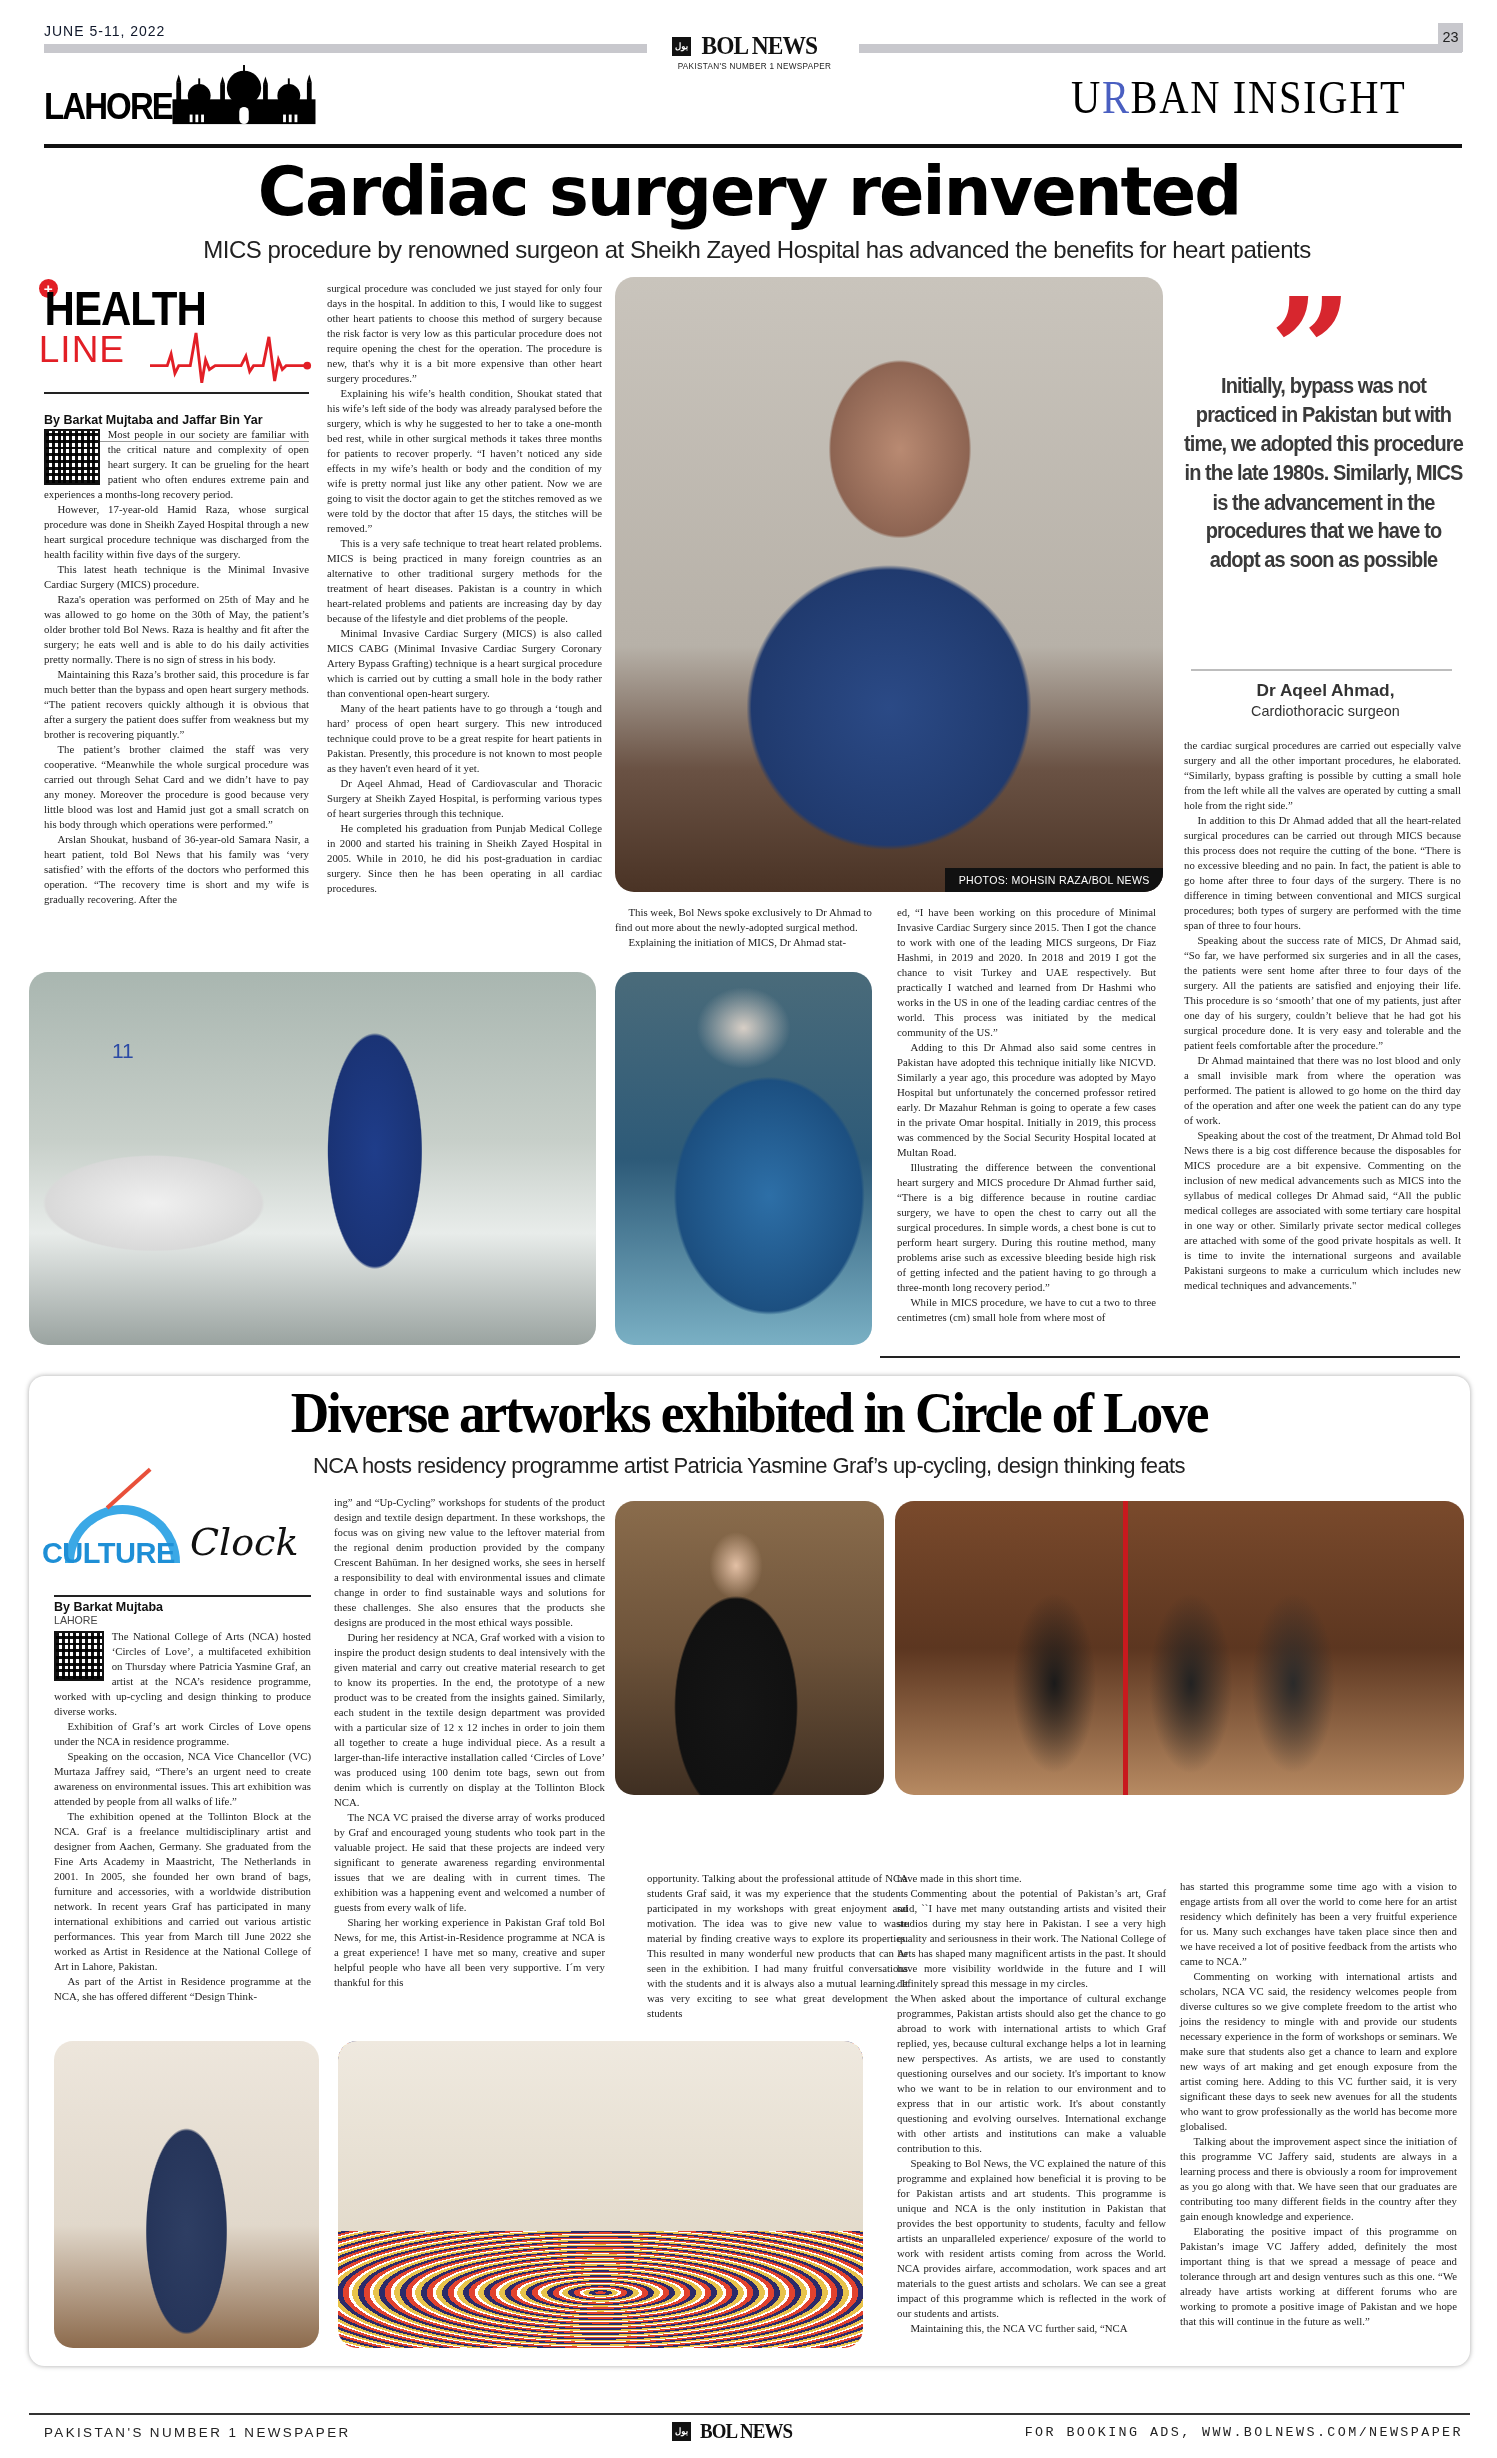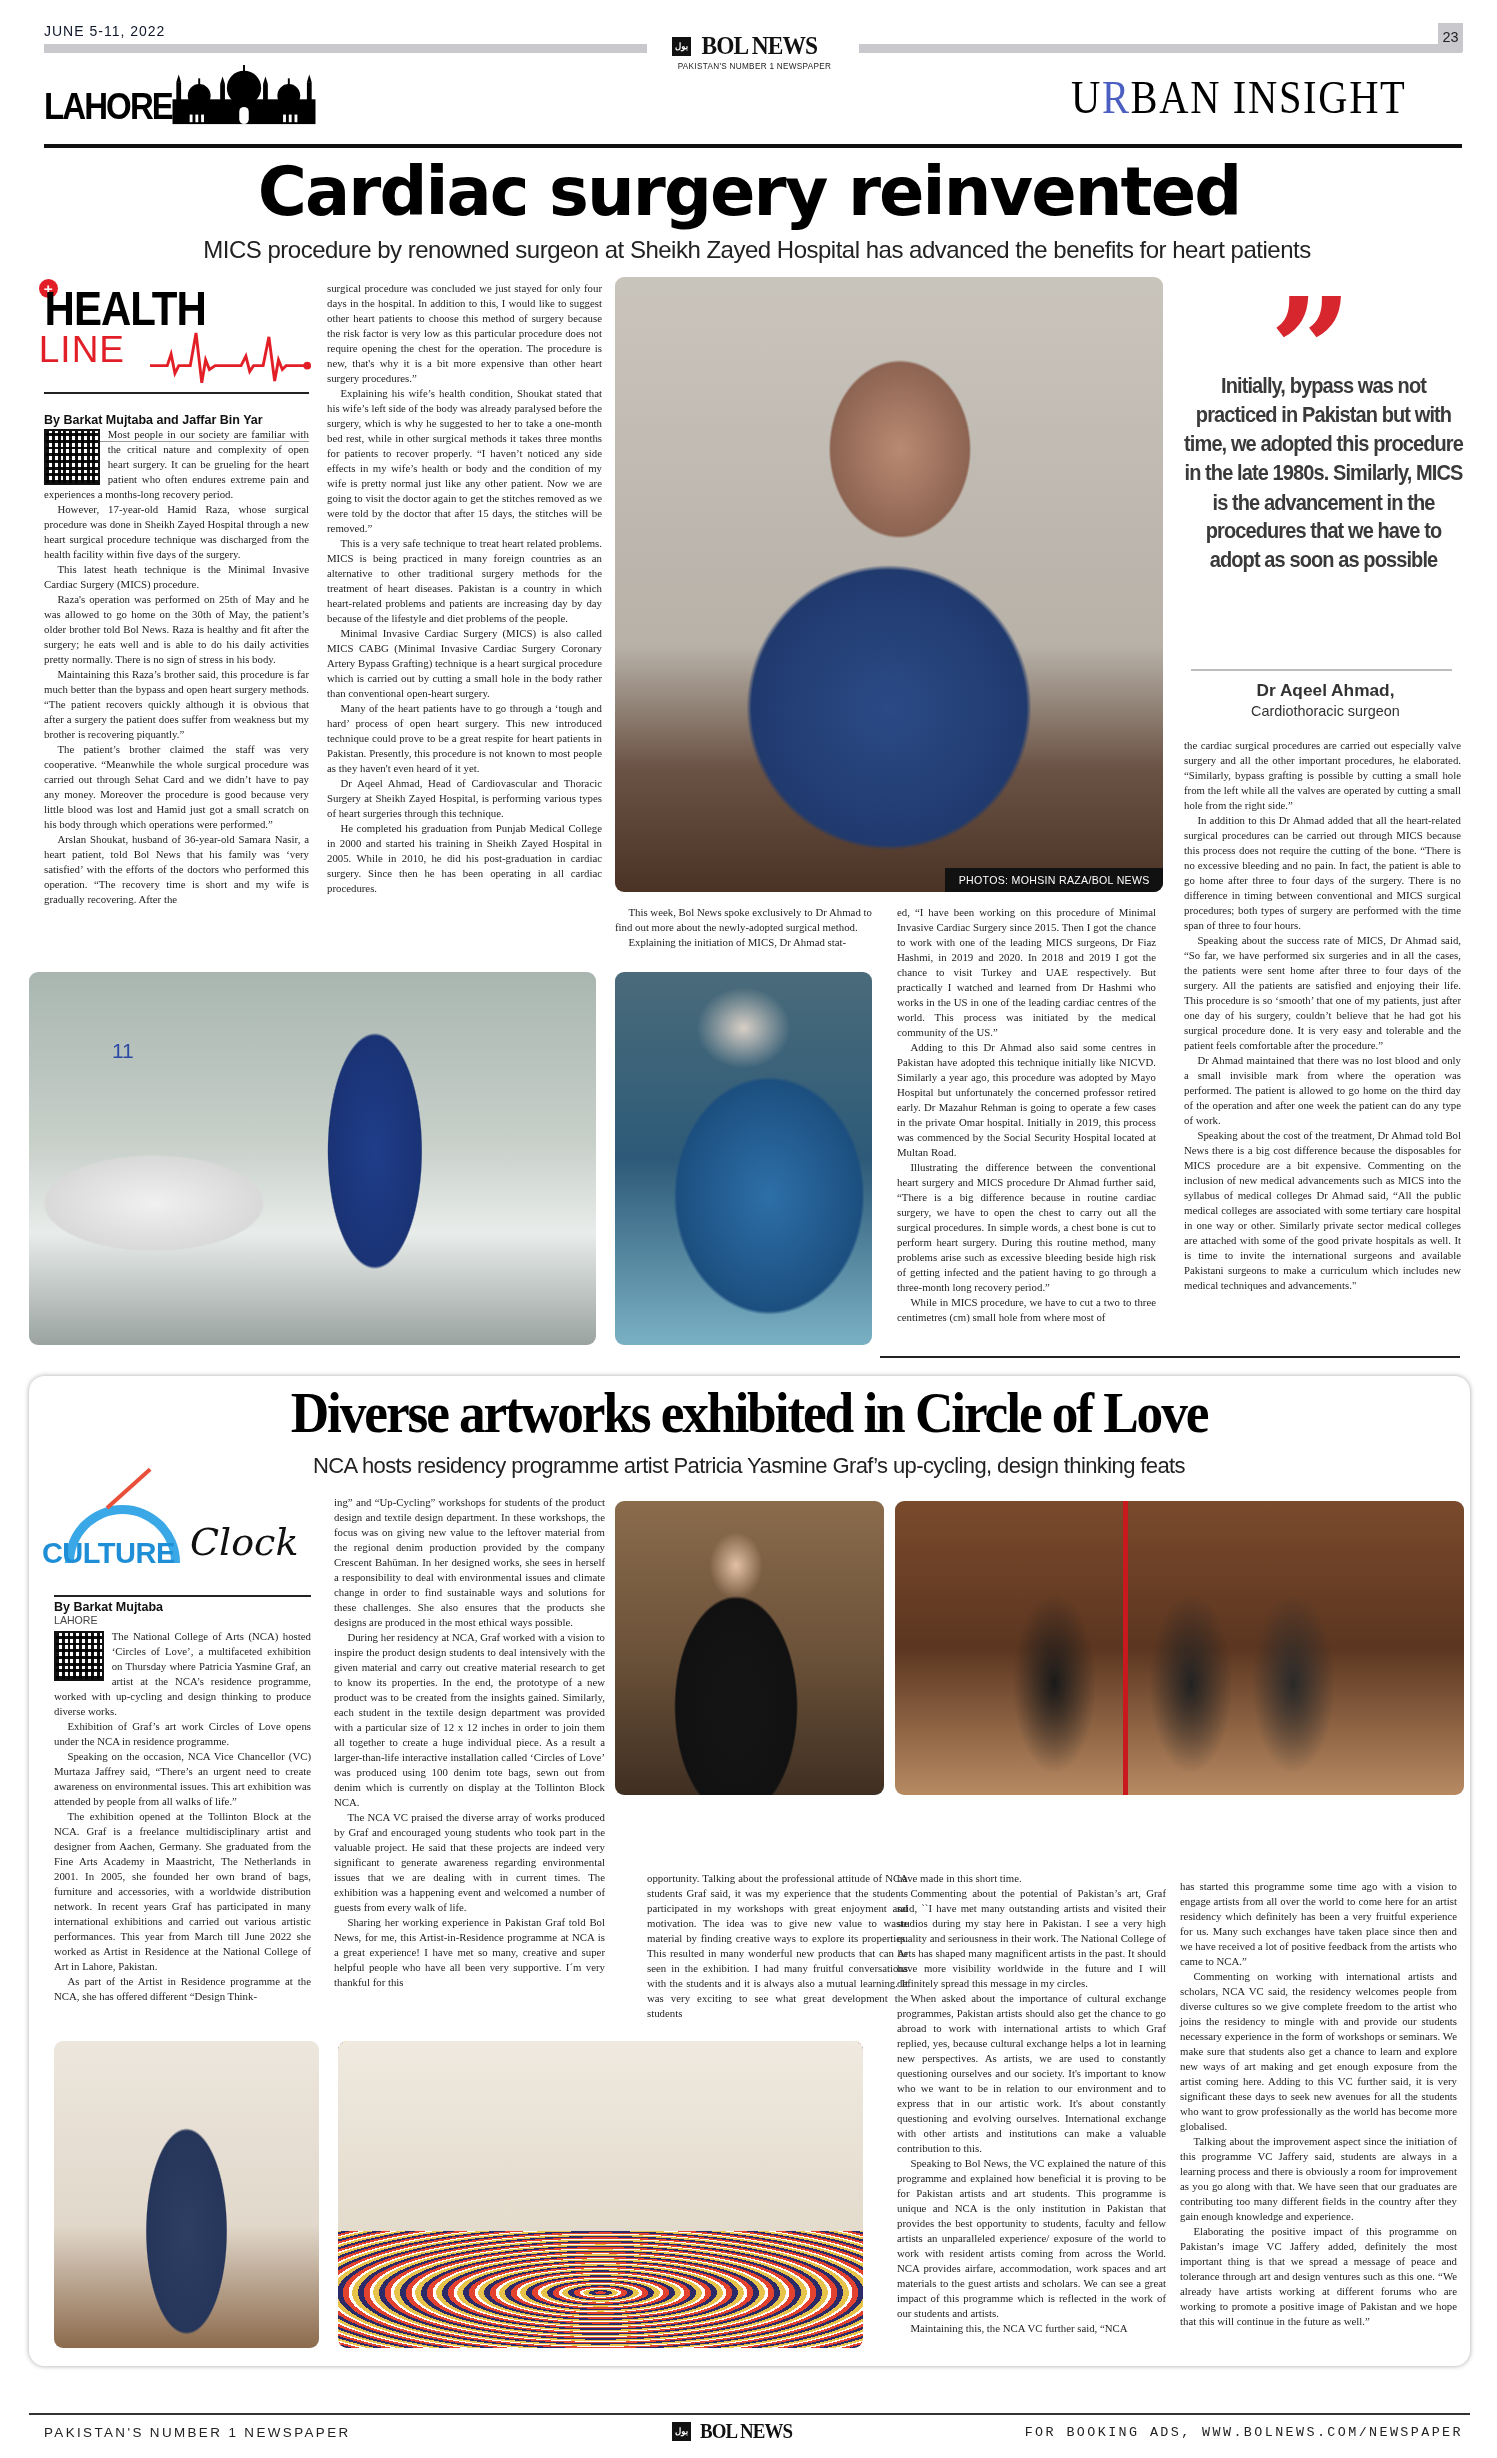--- a/index.html
+++ b/index.html
@@ -39,21 +39,21 @@
 
   
   .healthline { left: 35px; top: 279px; width: 279px; height: 108px; }
   .hl-health { font-family: "Liberation Sans", sans-serif; font-weight: bold; font-size: 42px; color: #000; letter-spacing: -1px; position: absolute; left: 9.6px; top: 1.9px; transform: scaleY(1.15); transform-origin: top; }
   .hl-line { font-family: "Liberation Sans", sans-serif; font-size: 37px; color: #e21f26; position: absolute; left: 3.8px; top: 50px; letter-spacing: 1px; }
   .hl-plus { position: absolute; left: 3.8px; top: 0; width: 19px; height: 19px; border-radius: 50%; background: #e21f26; color: #fff; font-size: 15.4px; line-height: 19px; text-align: center; font-family: "Liberation Sans", sans-serif; font-weight: bold; }
   .rule { height: 1.9px; background: #222; }
   .rule-thin { height: 1px; background: #999; }
 
   
-  .photo { border-radius: 9px; overflow: hidden; }
+  .photo { border-radius: 19px; overflow: hidden; }
   .photo-main { left: 615px; top: 277px; width: 548px; height: 615px; background:
         radial-gradient(ellipse 115px 144px at 52% 28%, #b98a72 0%, #8d6452 60%, transparent 62%),
         radial-gradient(ellipse 250px 250px at 50% 70%, #2b4a86 0%, #203a6e 55%, transparent 57%),
         linear-gradient(180deg, #c9c4bc 0%, #b7b1a8 60%, #6a5244 80%, #4a3325 100%); }
   .credit { right: 0; bottom: 0; background: #111; color: #fff; font-family: "Liberation Sans", sans-serif; font-size: 10.6px; padding: 5.8px 13.4px; letter-spacing: 0.3px; }
   .photo-ward { left: 29px; top: 972px; width: 567px; height: 373px; background:
         radial-gradient(ellipse 58px 144px at 61% 48%, #1f3d8a 0%, #1a3375 80%, transparent 82%),
         radial-gradient(ellipse 154px 67px at 22% 62%, #f0f0f0 0%, #d9d9d9 70%, transparent 72%),
         linear-gradient(180deg, #a9b6b0 0%, #c7cfc9 45%, #e8ecea 70%, #9aa3a0 100%); }
   .photo-ward .num { position: absolute; left: 83px; top: 67px; font-family: "Liberation Sans", sans-serif; font-size: 21px; color: #2b4aa5; }

